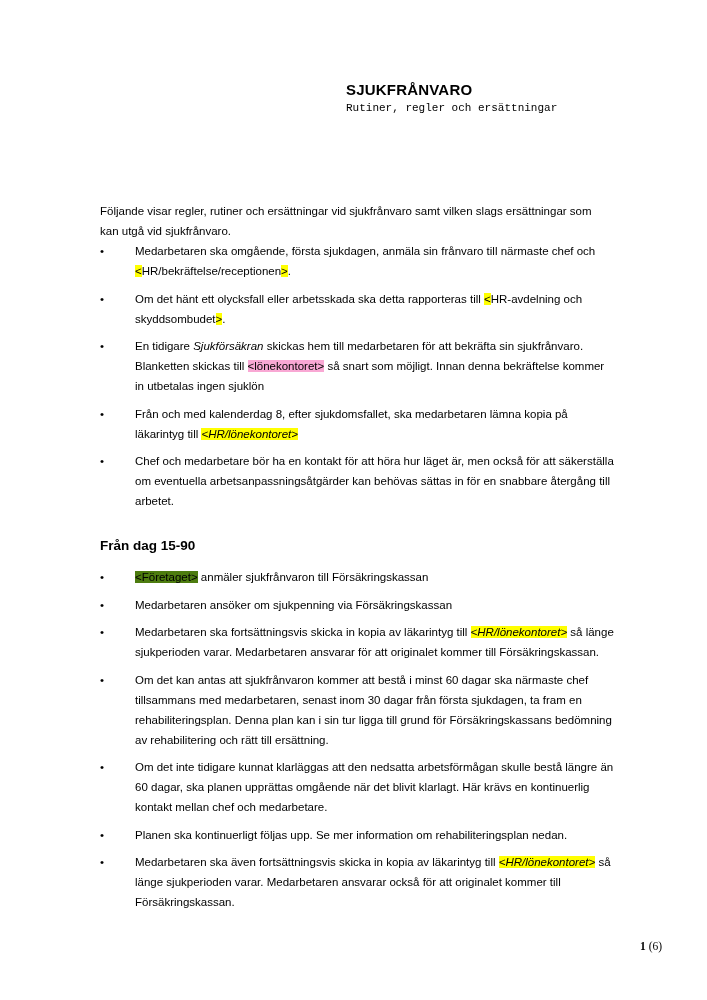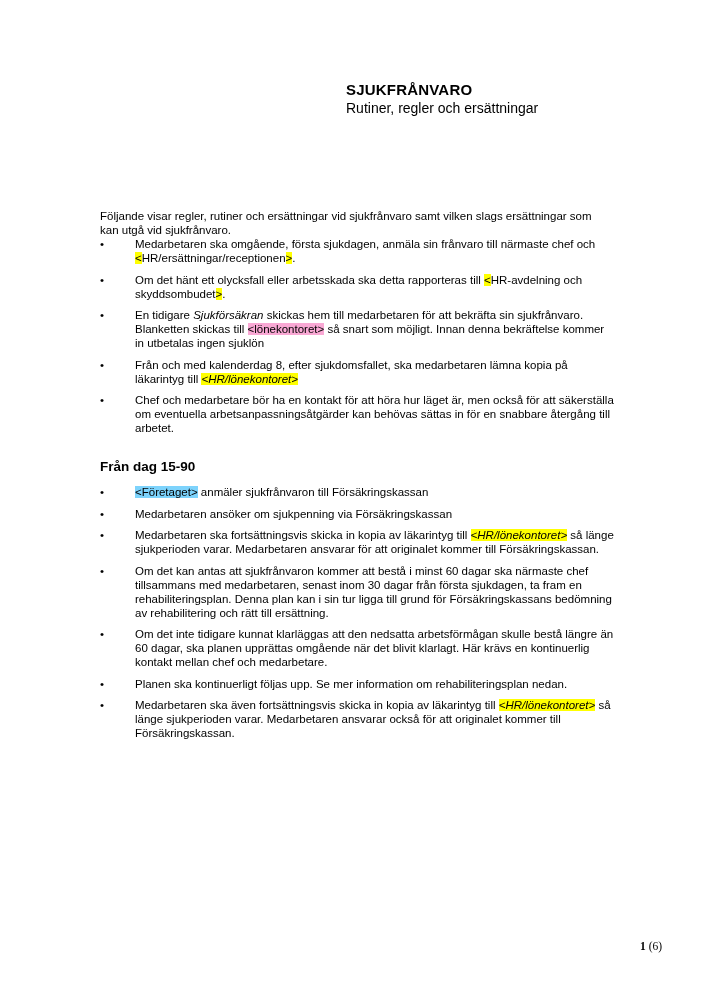--- a/index.html
+++ b/index.html
@@ -22,30 +22,31 @@
     left: 346px;
     top: 80px;
   }
   .doc-title {
     font-size: 15px;
     font-weight: bold;
     line-height: 19px;
     letter-spacing: 0.2px;
   }
   .doc-subtitle {
-    font-size: 14px;
+    font-size: 11px;
     line-height: 18px;
+    font-family: Liberation Mono, monospace;
   }
   .content {
     position: absolute;
     left: 100px;
-    top: 209px;
+    top: 201px;
     width: 515px;
     font-size: 11.5px;
-    line-height: 14px;
+    line-height: 20px;
   }
   .intro {
     margin: 0;
     width: 512px;
   }
   .main-heading {
     font-size: 14px;
     font-weight: bold;
     margin: 27px 0 0 0;
   }
@@ -84,42 +85,42 @@
   <div class="title-block">
     <div class="doc-title">SJUKFRÅNVARO</div>
     <div class="doc-subtitle">Rutiner, regler och ersättningar</div>
   </div>
 
   <div class="content">
     <p class="intro">Följande visar regler, rutiner och ersättningar vid sjukfrånvaro samt vilken slags ersättningar som kan utgå vid sjukfrånvaro.</p>
     <div id="sections">
         <div class="bullet">
           <span class="marker">•</span>
-          <div class="btext"><span>Medarbetaren ska omgående, första sjukdagen, anmäla sin frånvaro till närmaste chef och </span><span style="background: rgb(255, 255, 0);">&lt;</span><span>HR/ersättningar/receptionen</span><span style="background: rgb(255, 255, 0);">&gt;</span><span>.</span></div>
+          <div class="btext"><span>Medarbetaren ska omgående, första sjukdagen, anmäla sin frånvaro till närmaste chef och </span><span style="background: rgb(255, 255, 0);">&lt;</span><span>HR/bekräftelse/receptionen</span><span style="background: rgb(255, 255, 0);">&gt;</span><span>.</span></div>
         </div>
         <div class="bullet">
           <span class="marker">•</span>
           <div class="btext"><span>Om det hänt ett olycksfall eller arbetsskada ska detta rapporteras till </span><span style="background: rgb(255, 255, 0);">&lt;</span><span>HR-avdelning och skyddsombudet</span><span style="background: rgb(255, 255, 0);">&gt;</span><span>.</span></div>
         </div>
         <div class="bullet">
           <span class="marker">•</span>
           <div class="btext"><span>En tidigare </span><span class="it">Sjukförsäkran</span><span> skickas hem till medarbetaren för att bekräfta sin sjukfrånvaro. Blanketten skickas till </span><span style="background: #f9a8d4;">&lt;lönekontoret&gt;</span><span> så snart som möjligt. Innan denna bekräftelse kommer in utbetalas ingen sjuklön</span></div>
         </div>
         <div class="bullet">
           <span class="marker">•</span>
           <div class="btext"><span>Från och med kalenderdag 8, efter sjukdomsfallet, ska medarbetaren lämna kopia på läkarintyg till </span><span class="it" style="background: rgb(255, 255, 0);">&lt;HR/lönekontoret&gt;</span></div>
         </div>
         <div class="bullet">
           <span class="marker">•</span>
           <div class="btext"><span>Chef och medarbetare bör ha en kontakt för att höra hur läget är, men också för att säkerställa om eventuella arbetsanpassningsåtgärder kan behövas sättas in för en snabbare återgång till arbetet.</span></div>
         </div>
         <div class="section-heading">Från dag 15-90</div>
         <div class="bullet">
           <span class="marker">•</span>
-          <div class="btext"><span style="background: #7dd3fc;">&lt;Företaget&gt;</span><span> anmäler sjukfrånvaron till Försäkringskassan</span></div>
+          <div class="btext"><span style="background: #4d7c0f;">&lt;Företaget&gt;</span><span> anmäler sjukfrånvaron till Försäkringskassan</span></div>
         </div>
         <div class="bullet">
           <span class="marker">•</span>
           <div class="btext"><span>Medarbetaren ansöker om sjukpenning via Försäkringskassan</span></div>
         </div>
         <div class="bullet">
           <span class="marker">•</span>
           <div class="btext"><span>Medarbetaren ska fortsättningsvis skicka in kopia av läkarintyg till </span><span class="it" style="background: rgb(255, 255, 0);">&lt;HR/lönekontoret&gt;</span><span> så länge sjukperioden varar. Medarbetaren ansvarar för att originalet kommer till Försäkringskassan.</span></div>
         </div>
         <div class="bullet">

